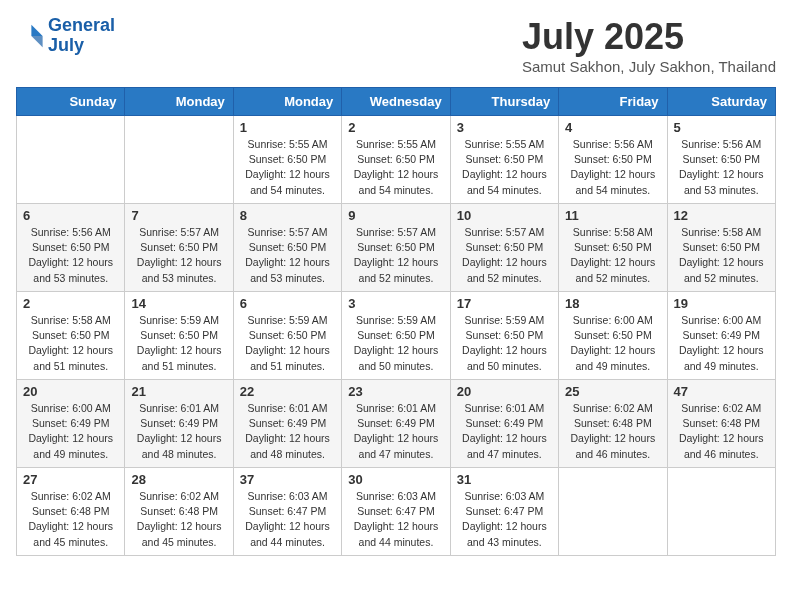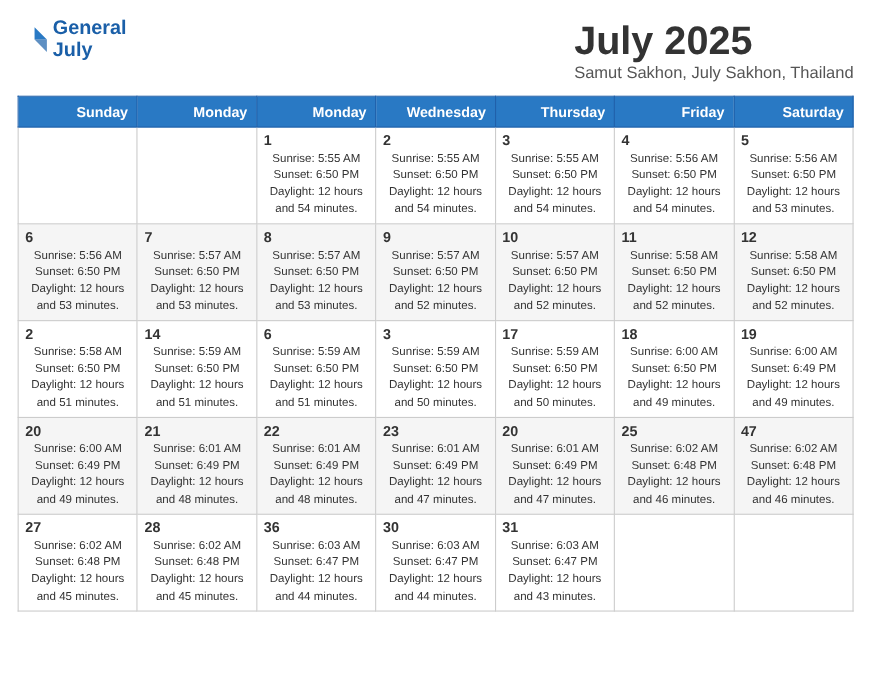--- a/index.html
+++ b/index.html
@@ -320,21 +320,21 @@
 and 45 minutes.</div>
         </td>
         <td>
           <span class="day-num">28</span>
           <div class="day-detail" style="white-space: pre-line;">Sunrise: 6:02 AM
 Sunset: 6:48 PM
 Daylight: 12 hours
 and 45 minutes.</div>
         </td>
         <td>
-          <span class="day-num">36</span>
+          <span class="day-num">37</span>
           <div class="day-detail" style="white-space: pre-line;">Sunrise: 6:03 AM
 Sunset: 6:47 PM
 Daylight: 12 hours
 and 44 minutes.</div>
         </td>
         <td>
           <span class="day-num">30</span>
           <div class="day-detail" style="white-space: pre-line;">Sunrise: 6:03 AM
 Sunset: 6:47 PM
 Daylight: 12 hours

